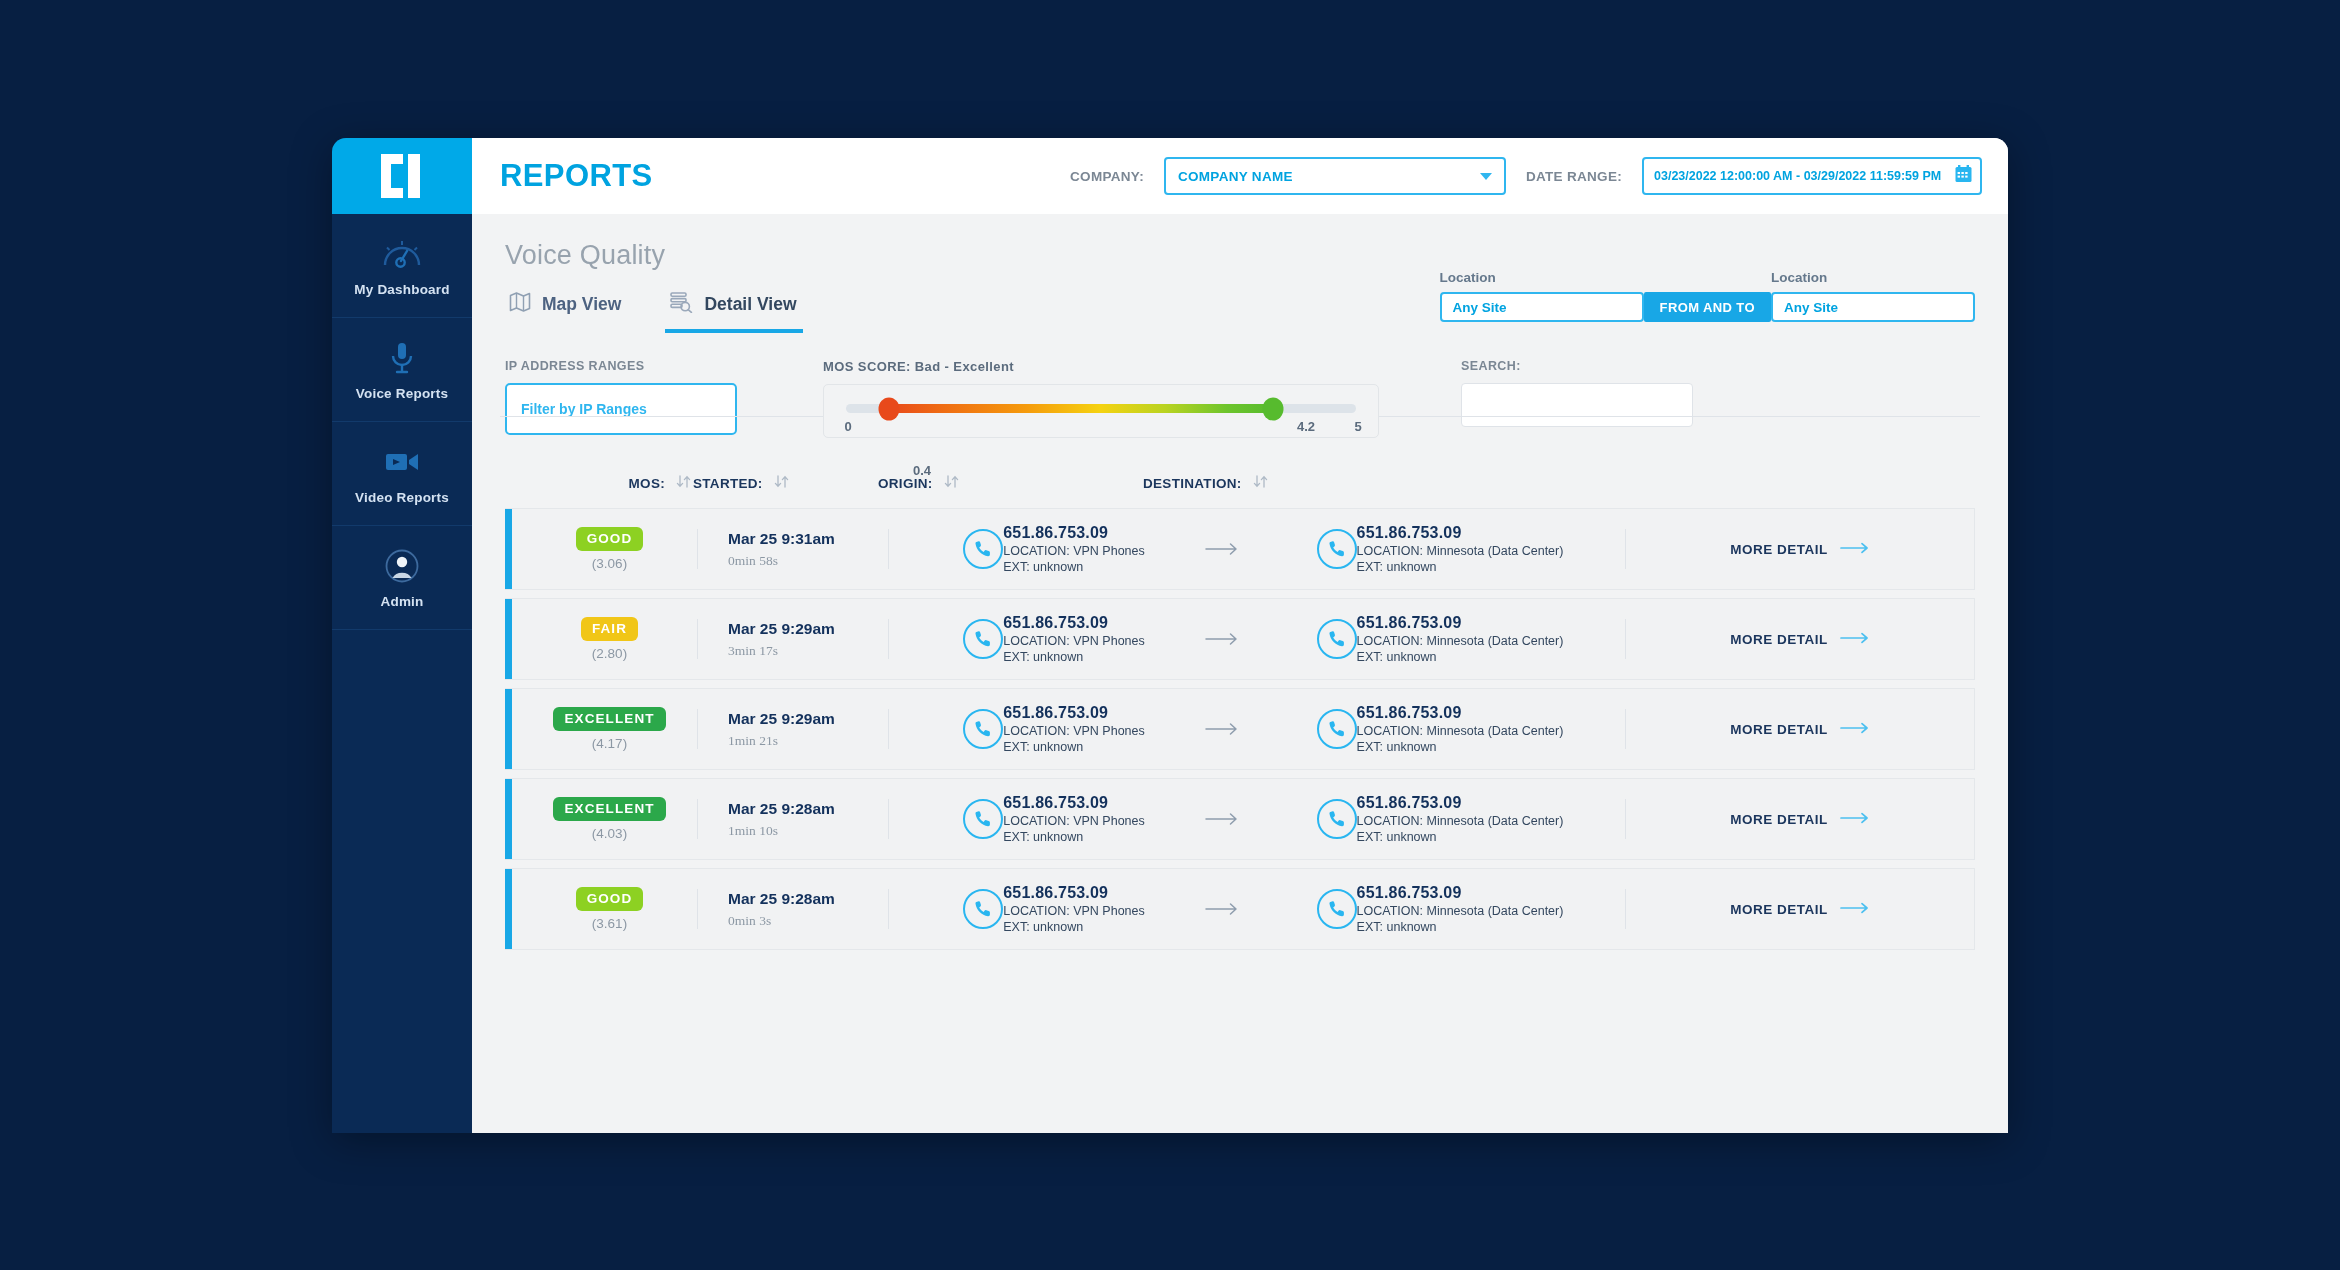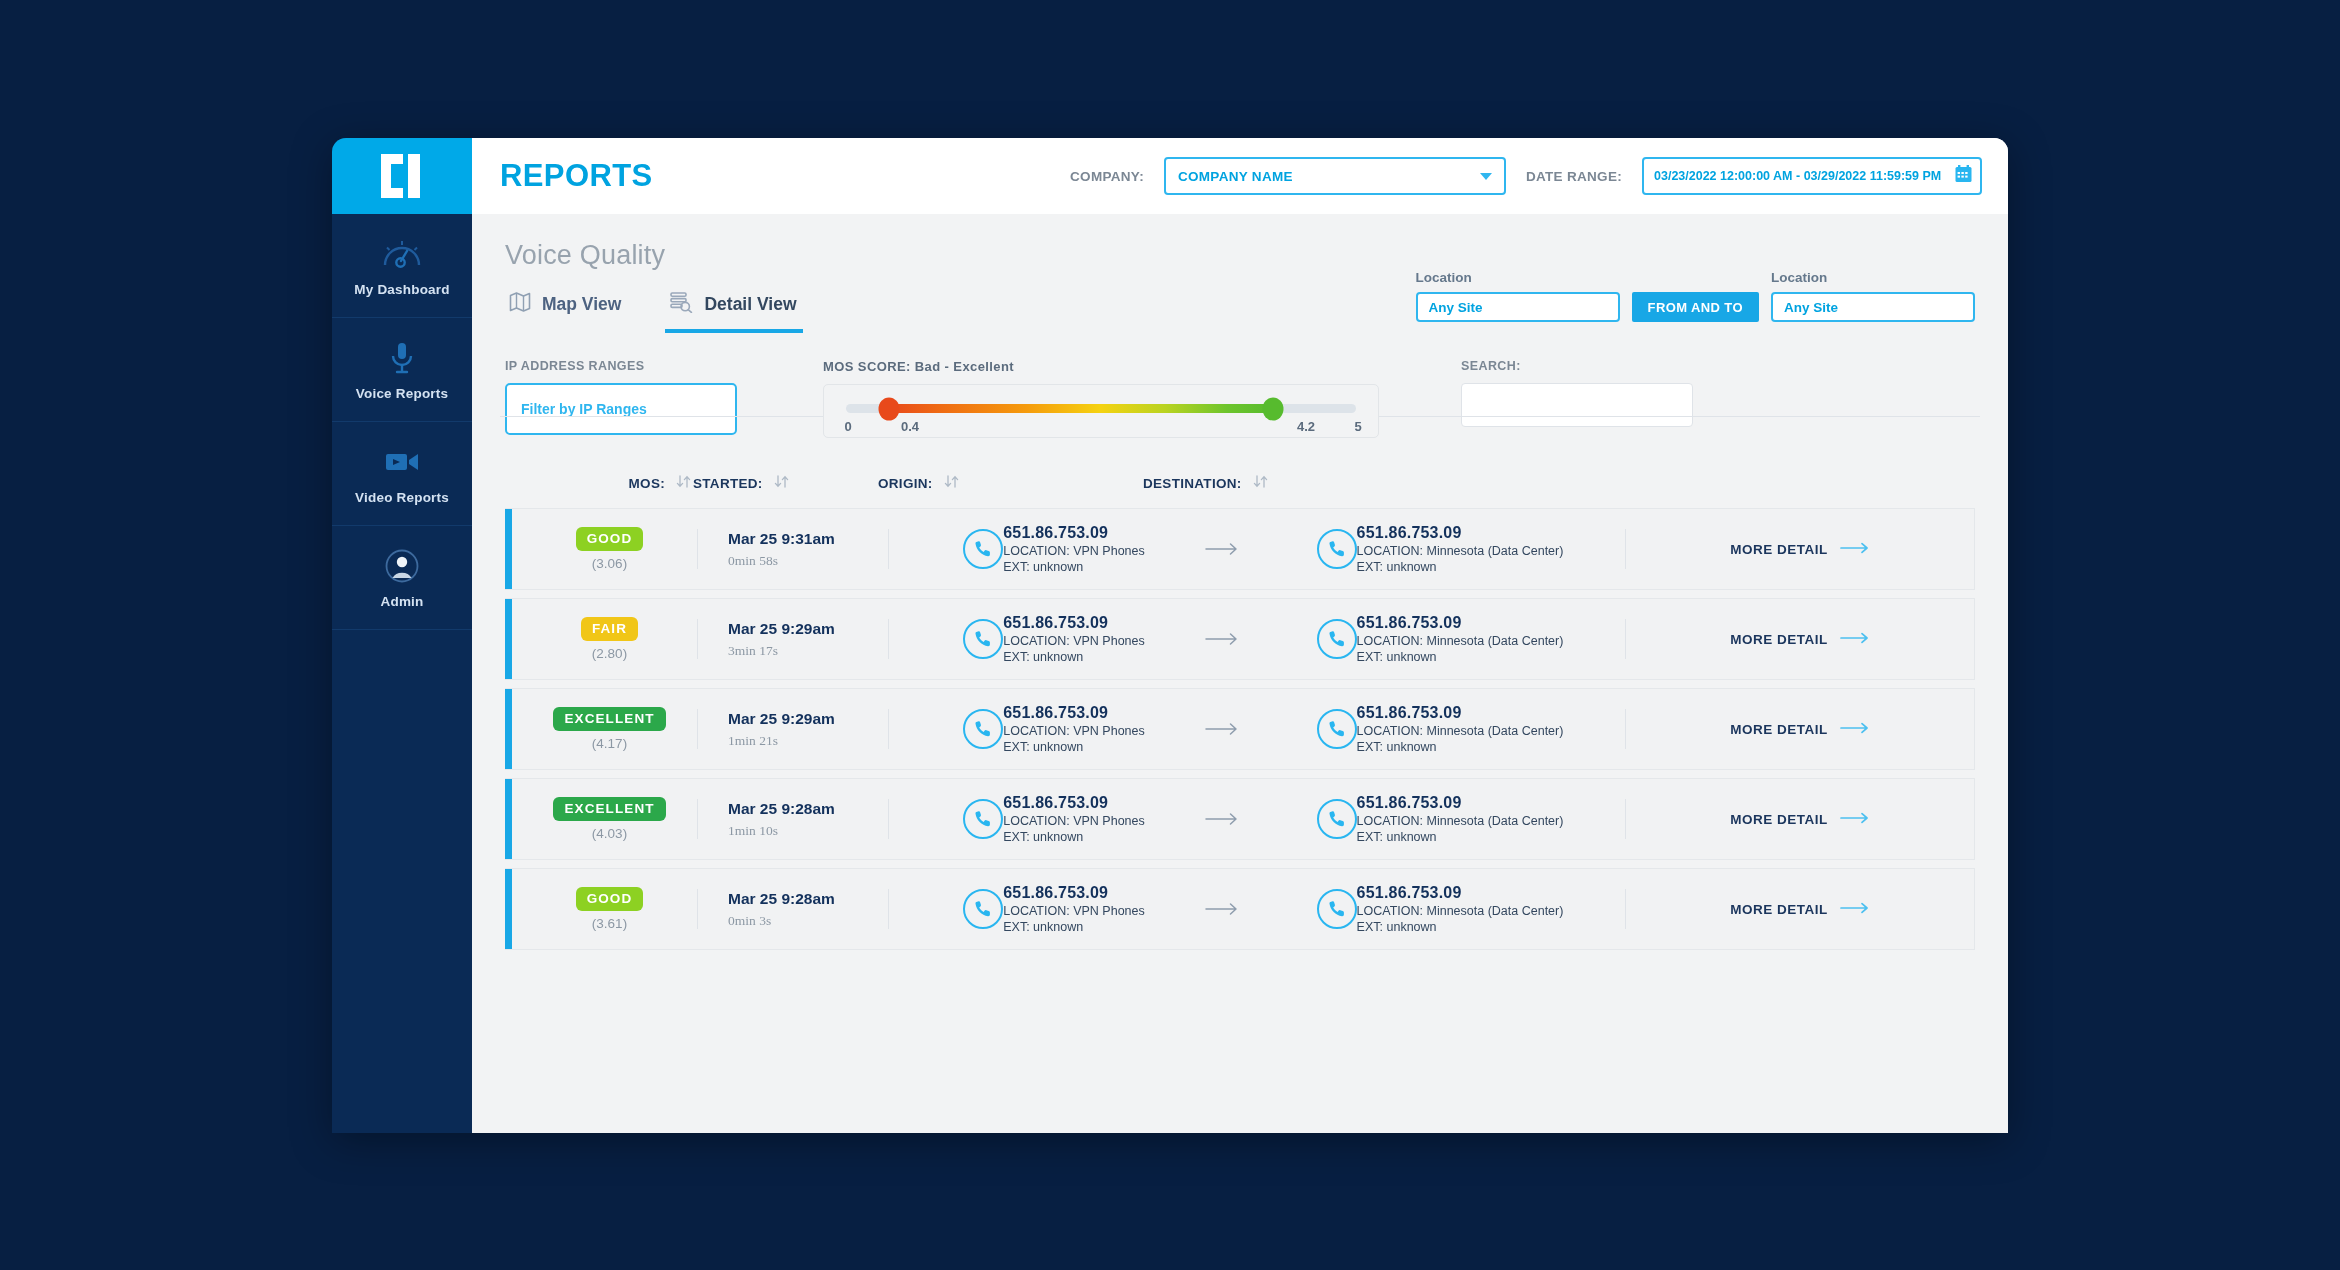--- a/index.html
+++ b/index.html
@@ -102,21 +102,21 @@
   }
   .tab.active { border-bottom-color: #18a7e6; }
   .tab-label { color: #4d6281; font-size: 17.5px; font-weight: 700; }
   .tab.active .tab-label { color: #33475f; }
   .tabs-rule {
     position: absolute; left: 28px; right: 28px;
     height: 1px; background: #dfe3e8;
   }
 
   .loc-group {
-    margin-left: auto; display: flex; align-items: flex-end; gap: 12px;
+    margin-left: auto; display: flex; align-items: flex-end; 
     padding-top: 30px;
   }
   .loc-field { display: flex; flex-direction: column; gap: 7px; }
   .loc-caption { color: #65788c; font-size: 13.5px; font-weight: 600; }
   .loc-input {
     width: 204px; height: 30px;
     border: 2px solid #2fb6ef; border-radius: 4px; background: #fff;
     display: flex; align-items: center; padding: 0 11px;
   }
   .loc-input .ph { color: #00a3e0; font-size: 13.5px; font-weight: 700; }
@@ -167,21 +167,21 @@
     width: 21px; height: 23px; border-radius: 50%;
   }
   .knob-low  { left: 8.4%;  background: #e8491b; }
   .knob-high { left: 83.8%; background: #57bb2e; }
   .tick {
     position: absolute; top: 34px;
     color: #5b6b7d; font-size: 13px; font-weight: 700;
     transform: translateX(-50%);
   }
   .t0  { left: 24px; }
-  .t04 { left: 86px; }
+  .t04 { left: 98px; margin-top: 44px; }
   .t42 { left: 482px; }
   .t5  { left: 534px; }
 
   .search-block { margin-left: 82px; }
   .search-input {
     width: 232px; height: 44px;
     background: #fff; border: 1px solid #dfe3e8; border-radius: 4px;
     padding: 0 10px; outline: none;
     font-family: "Liberation Sans", sans-serif; font-size: 14px; color: #33475f;
   }

